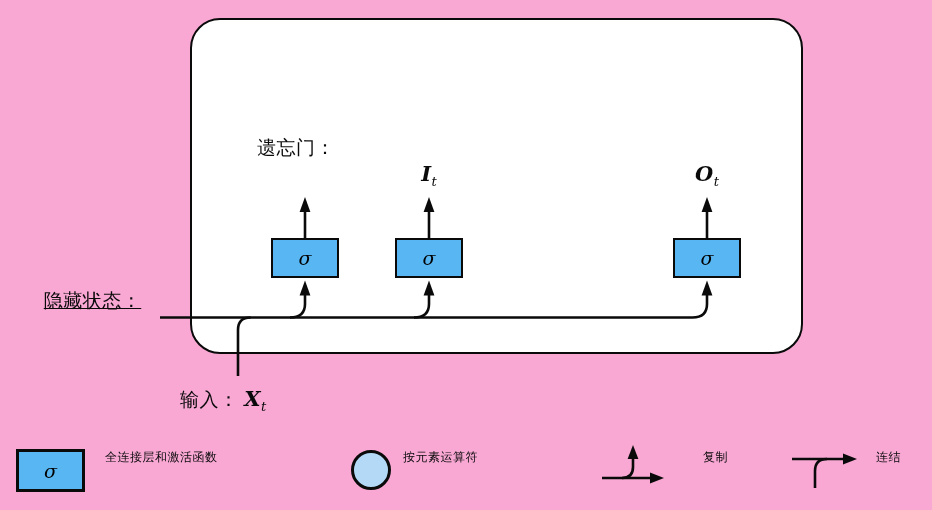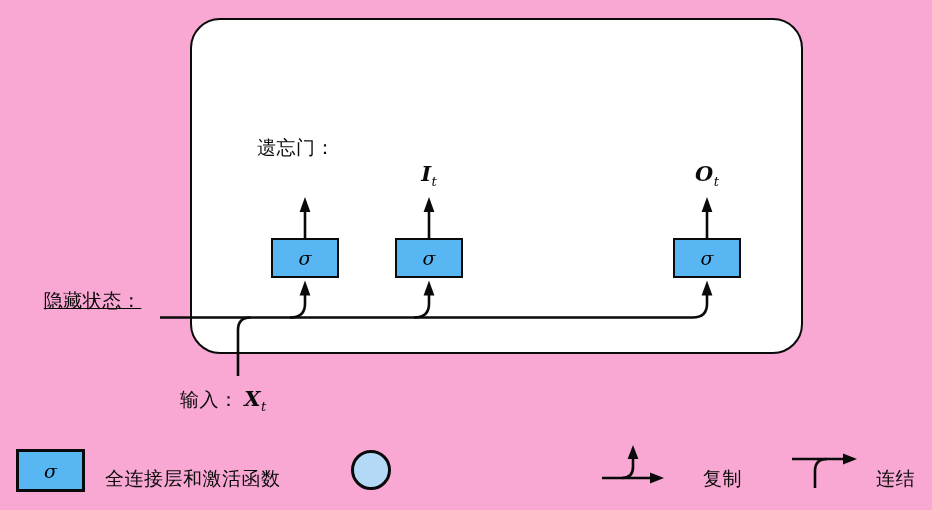--- a/index.html
+++ b/index.html
@@ -26,21 +26,21 @@
   .math sub{font-size:13px;font-weight:normal;font-style:italic;vertical-align:-5px;letter-spacing:0;}
   .legend-sigma-box{
     position:absolute;left:16px;top:449px;width:69px;height:43px;box-sizing:border-box;
     background:#58b6f2;border:3px solid #0a0a0a;
     display:flex;align-items:center;justify-content:center;
   }
   .legend-circle{
     position:absolute;left:351px;top:450px;width:40px;height:40px;box-sizing:border-box;
     background:#b3d9f7;border:3px solid #0a0a0a;border-radius:50%;
   }
-  .legend-label{position:absolute;top:466px;font-size:19px;letter-spacing:0.5px;white-space:nowrap;}
+  .legend-label{position:absolute;top:449px;font-size:12px;letter-spacing:0.5px;white-space:nowrap;}
   .legend-icon{position:absolute;}
   .legend-icon path{fill:none;stroke:#0a0a0a;stroke-width:2.6px;}
   .legend-icon polygon{fill:#0a0a0a;stroke:none;}
 </style>
 </head>
 <body>
 
 <div class="canvas">
 
   <div class="cell-rect"></div>
@@ -83,20 +83,21 @@
   <div class="lbl center" style="left:25px;top:288px;width:135px;text-decoration:underline;">隐藏状态：</div>
 
   <div class="lbl" style="left:180px;top:386px;"><span>输入：</span>&nbsp;<span class="math"><span>X</span><sub>t</sub></span></div>
 
   <div class="legend-sigma-box">
       <span class="sigma">σ</span>
     </div>
   <div class="legend-label" style="left:105px;">全连接层和激活函数</div>
 
   <div class="legend-circle"></div>
+  <div class="legend-label" style="left:403px;">按元素运算符</div>
 
   <svg class="legend-icon" style="left:595px;top:437px;" width="80" height="52" viewBox="0 0 80 52">
     <path d="M7 41 H56"></path>
     <polygon points="69,41 55,35.6 55,46.4"></polygon>
     <path d="M27 41 Q38 41 38 30 V21"></path>
     <polygon points="38,8 32.6,22 43.4,22"></polygon>
   </svg>
   <div class="legend-label" style="left:686px;margin-left:17px;">复制</div>
 
   <svg class="legend-icon" style="left:785px;top:437px;" width="85" height="58" viewBox="0 0 85 58">

